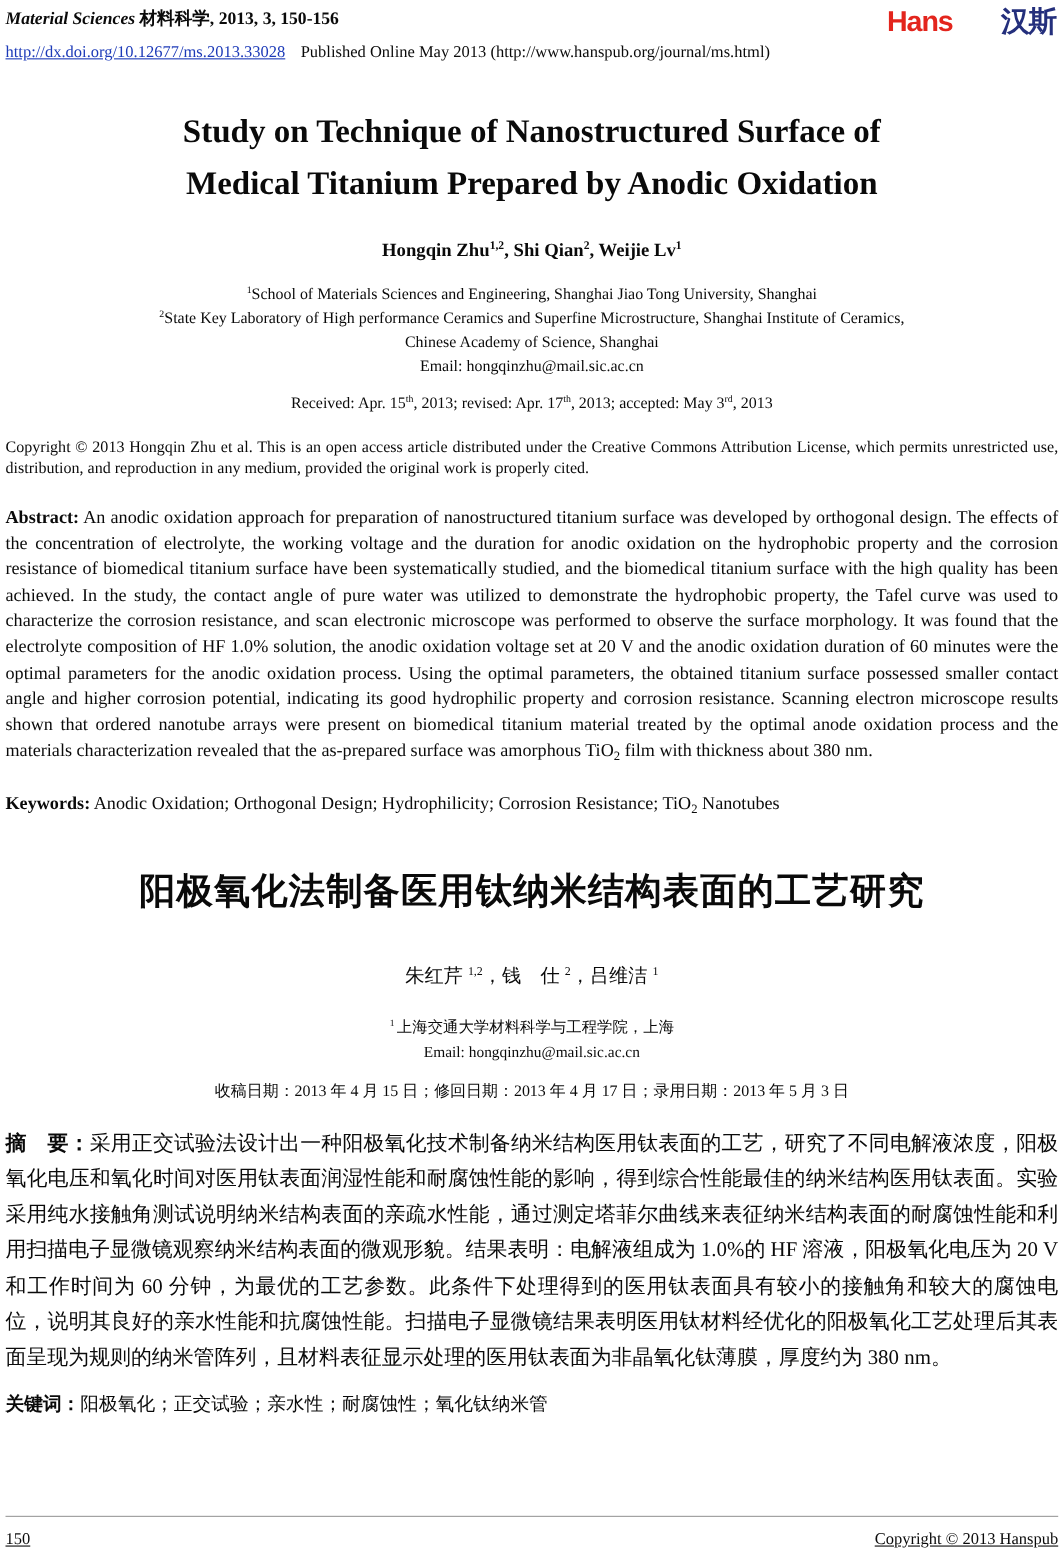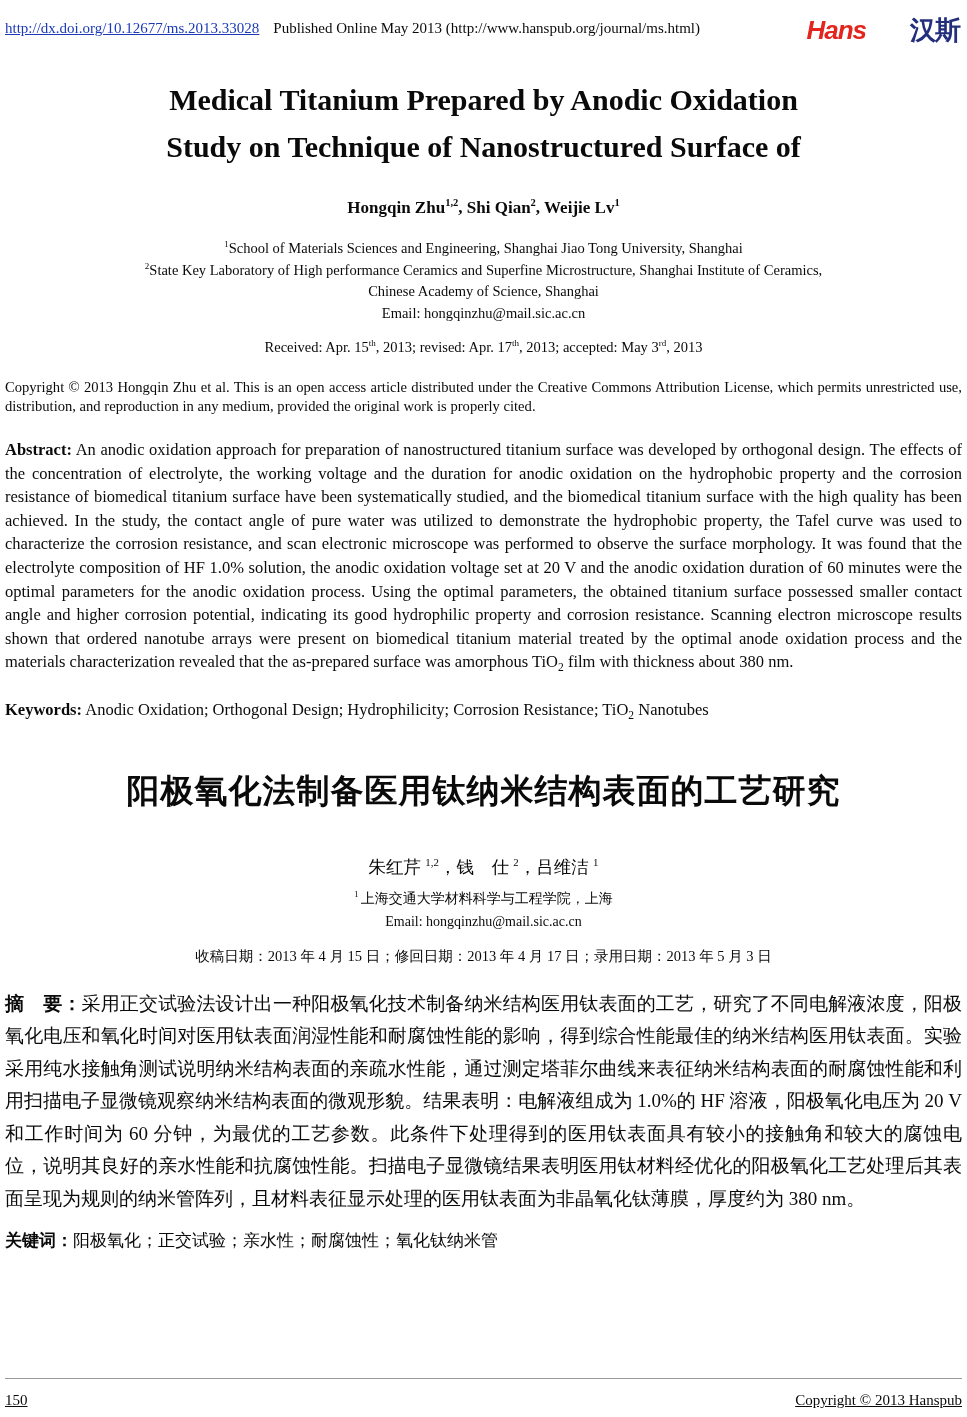--- a/index.html
+++ b/index.html
@@ -26,70 +26,73 @@
   .hdr-journal{font-style:italic;}
   .hdr-line2{font-size:15px;line-height:19px;margin-top:11px;}
   .doi-link{color:var(--link-blue);text-decoration:underline;cursor:pointer;}
   .published{margin-left:14px;}
   .logo{
     position:absolute;top:-2px;right:2px;
     font-family:"Liberation Sans","DejaVu Sans",sans-serif;
     font-weight:bold;font-size:26px;line-height:26px;
     white-space:nowrap;
   }
-  .logo-hans{color:var(--accent-red);font-style:italic;letter-spacing:-1px;}
+  .logo-hans{color:var(--accent-red);letter-spacing:-1px;}
   .logo-cn{color:var(--logo-blue);letter-spacing:-1px;margin-left:44px;}
   
   .title-en{
     margin-top:38px;text-align:center;
     font-size:30px;font-weight:bold;line-height:47px;
   }
   .authors-en{margin-top:26px;text-align:center;font-size:17px;font-weight:bold;line-height:23px;}
   .affils-en{margin-top:19px;text-align:center;font-size:14.5px;line-height:21.5px;}
   .received{margin-top:13px;text-align:center;font-size:14.5px;line-height:20px;}
   .copyright{margin-top:21px;text-align:justify;font-size:14.6px;line-height:19px;}
   .abstract-en{margin-top:22px;text-align:justify;font-size:16.5px;line-height:23.6px;}
   .keywords-en{margin-top:24px;text-align:left;font-size:16.5px;line-height:23px;}
   .bold{font-weight:bold;}
   sup{font-size:0.62em;line-height:0;}
   sub{font-size:0.7em;line-height:0;}
   
   .title-cn{margin-top:48px;text-align:center;font-size:33px;font-weight:bold;line-height:44px;letter-spacing:1px;}
   .authors-cn{margin-top:42px;text-align:center;font-size:17.5px;font-weight:normal;line-height:24px;}
-  .affils-cn{margin-top:8px;text-align:center;font-size:14px;line-height:23px;}
+  .affils-cn{margin-top:24px;text-align:center;font-size:14px;line-height:23px;}
   .dates-cn{margin-top:13px;text-align:center;font-size:14.5px;line-height:20px;}
   .abstract-cn{margin-top:22px;text-align:justify;font-size:19px;line-height:32.5px;}
   .keywords-cn{margin-top:14px;font-size:17px;line-height:24px;}
   
   .footer{
     position:absolute;left:5px;right:5px;bottom:0;height:39px;
     border-top:1px solid var(--rule-gray);
     display:flex;justify-content:space-between;align-items:flex-end;
     padding-bottom:8px;box-sizing:border-box;
     font-size:15px;
     text-decoration:underline;
   }
 </style>
 </head>
 <body>
 
 <div class="page">
 
   <div class="hdr">
+    <div class="hdr-line1">
+      <span class="hdr-journal">Material Sciences</span><span> 材料科学, 2013, 3, 150-156</span>
+    </div>
     <div class="hdr-line2">
       <span class="doi-link">http://dx.doi.org/10.12677/ms.2013.33028</span><span class="published">Published Online May 2013 (http://www.hanspub.org/journal/ms.html)</span>
     </div>
     <div class="logo">
       <span class="logo-hans">Hans</span><span class="logo-cn">汉斯</span>
     </div>
   </div>
 
   <div class="title-en">
+    <div>Study on Technique of Nanostructured Surface of</div>
     <div>Medical Titanium Prepared by Anodic Oxidation</div>
-    <div>Study on Technique of Nanostructured Surface of</div>
   </div>
 
   <div class="authors-en">
     <span>Hongqin Zhu</span><sup>1,2</sup><span>, </span><span>Shi Qian</span><sup>2</sup><span>, </span><span>Weijie Lv</span><sup>1</sup>
   </div>
 
   <div class="affils-en">
     <div><sup>1</sup><span>School of Materials Sciences and Engineering, Shanghai Jiao Tong University, Shanghai</span></div>
     <div><sup>2</sup><span>State Key Laboratory of High performance Ceramics and Superfine Microstructure, Shanghai Institute of Ceramics,</span></div>
     <div>Chinese Academy of Science, Shanghai</div>

